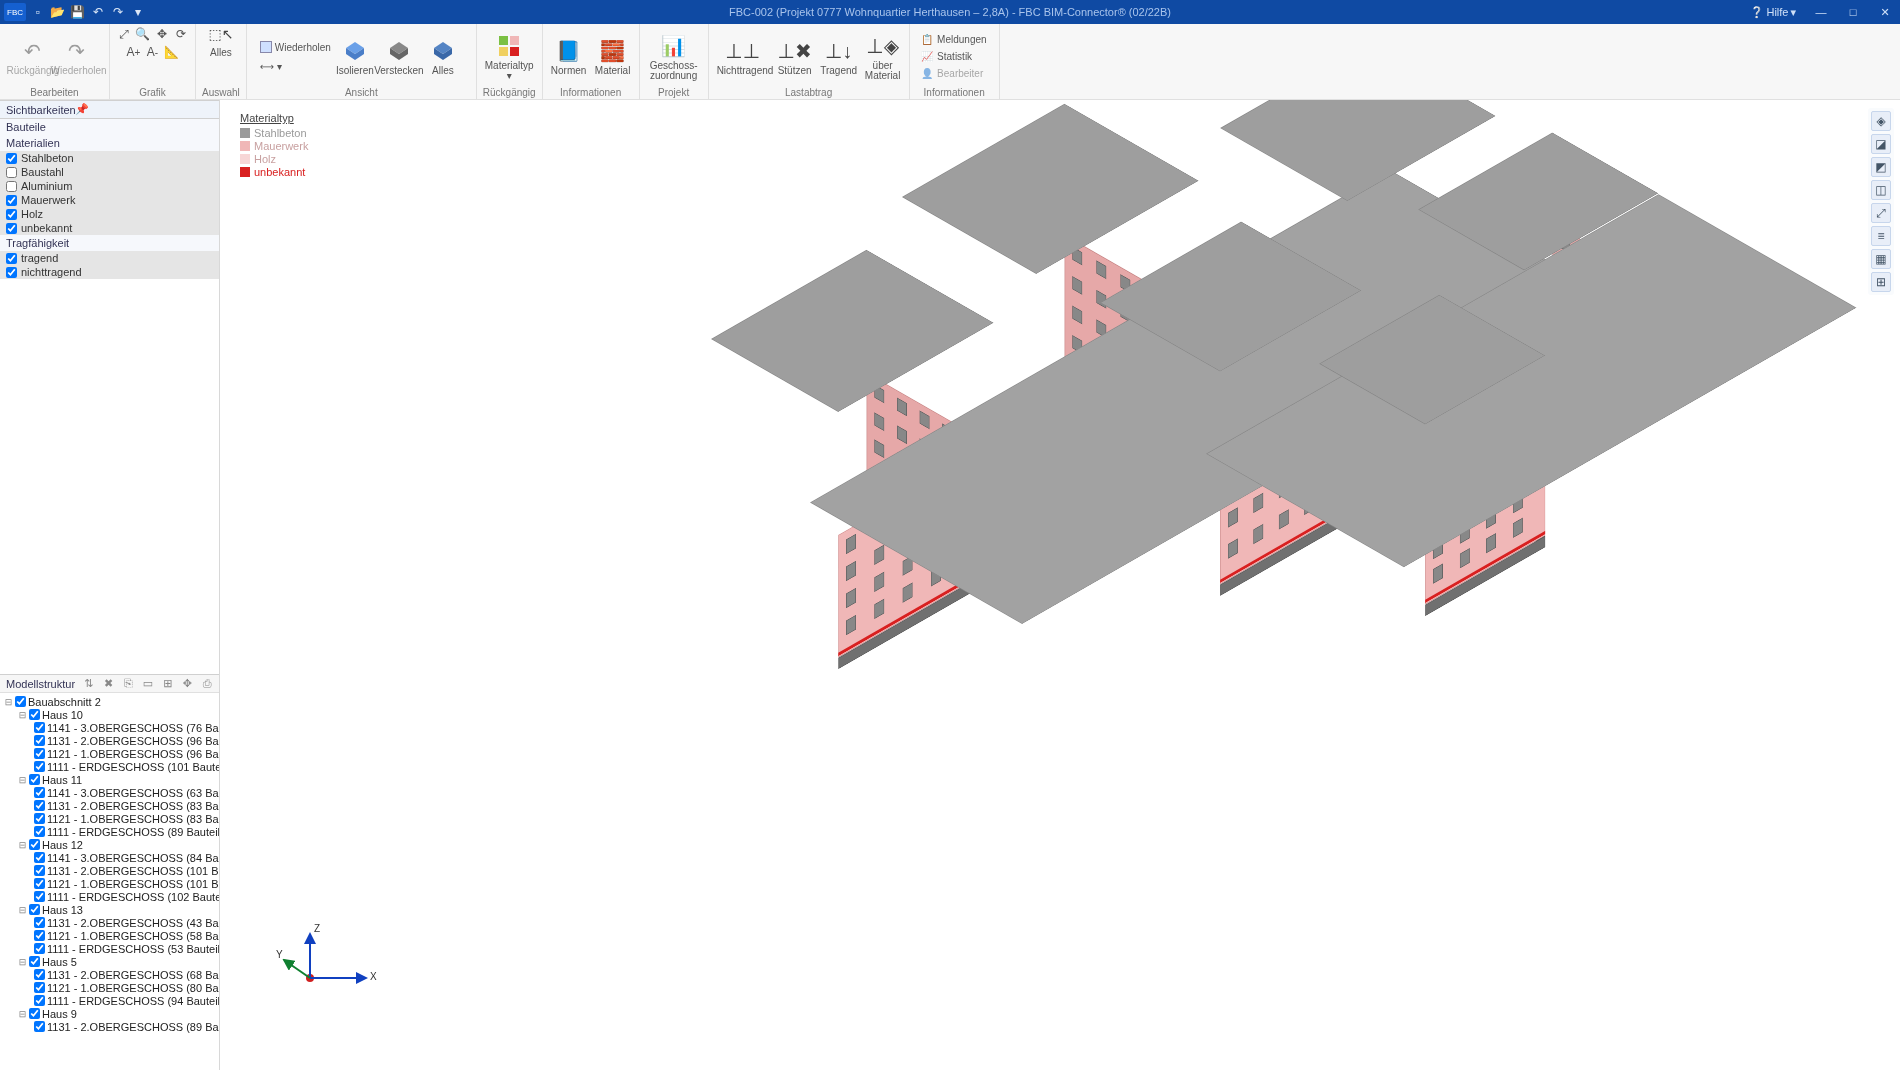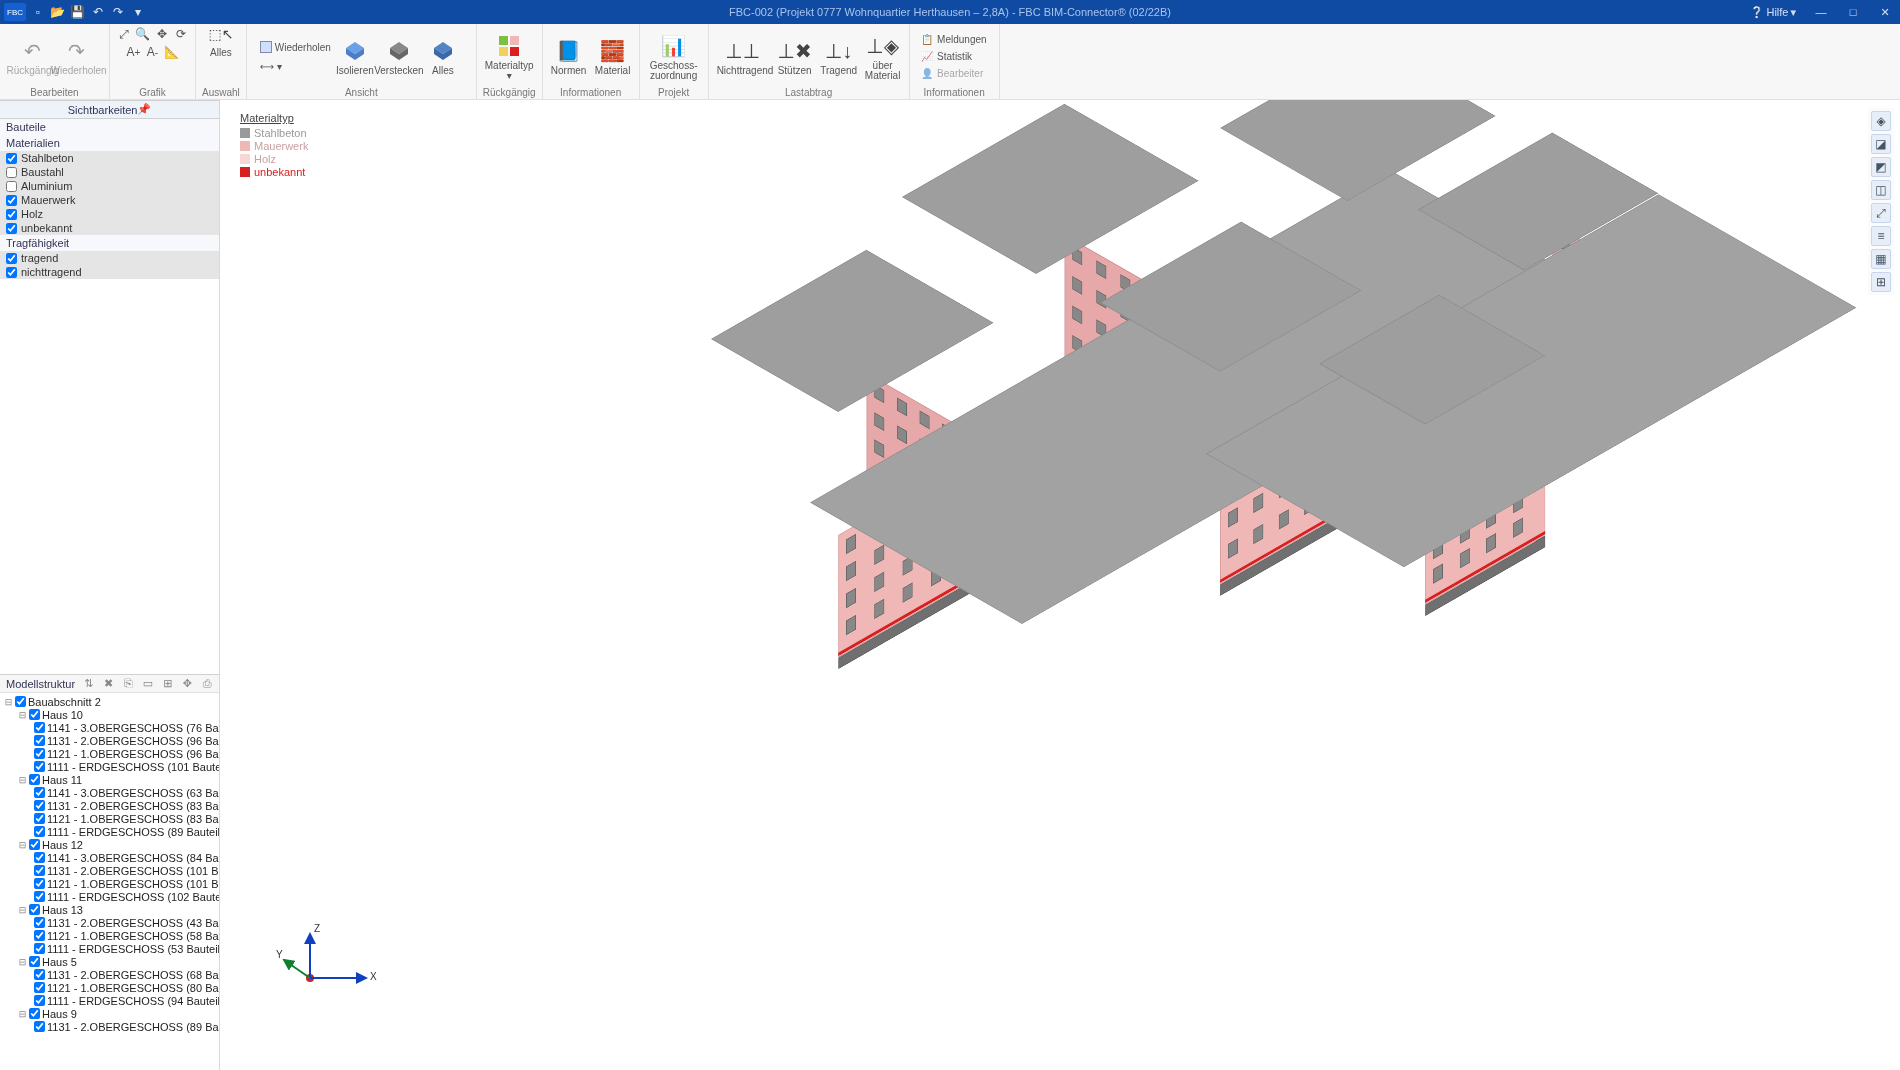--- a/index.html
+++ b/index.html
@@ -34,21 +34,21 @@
 .small-row{display:flex;gap:3px}
 .small-btn{width:16px;height:16px;display:flex;align-items:center;justify-content:center;font-size:12px;color:#555;border-radius:2px;}
 .stack{display:flex;flex-direction:column;gap:2px}
 .thin-row{display:flex;align-items:center;gap:3px;height:16px;font-size:10px;color:#555}
 .thin-row .sq{width:12px;height:12px;display:inline-block}
 .grp-col{display:flex;flex-direction:column;align-items:flex-start;gap:1px;justify-content:center}
 
 
 .body{flex:1;display:flex;min-height:0}
 .left-col{width:220px;display:flex;flex-direction:column;border-right:1px solid #d8d8d8}
-.panel-title{background:#eef3fa;border-bottom:1px solid #d0d0d0;border-top:1px solid #d0d0d0;padding:2px 6px;font-size:11px;display:flex;align-items:center;justify-content:center;color:#335}
+.panel-title{background:#eef3fa;border-bottom:1px solid #d0d0d0;border-top:1px solid #d0d0d0;padding:2px 6px;font-size:11px;display:flex;align-items:center;justify-content:flex-start;color:#335}
 .panel-title .pin{color:#99a}
 .vis-panel{flex:0 0 auto;max-height:480px;overflow:auto;background:#e5e5e5}
 .vis-panel .section-hd{color:#335;font-size:11px;padding:2px 6px;background:#f6f8fc}
 .chk-row{display:flex;align-items:center;gap:4px;padding:0 6px;height:14px}
 .chk-row input{width:11px;height:11px;margin:0}
 .chk-row label{font-size:11px;color:#333}
 .fill{flex:1;background:#fff}
 
 .struct-panel{flex:1;min-height:0;display:flex;flex-direction:column;border-top:1px solid #d0d0d0}
 .struct-tb{height:18px;background:#f6f6f6;display:flex;align-items:center;padding:0 6px;gap:8px;border-bottom:1px solid #e0e0e0}

